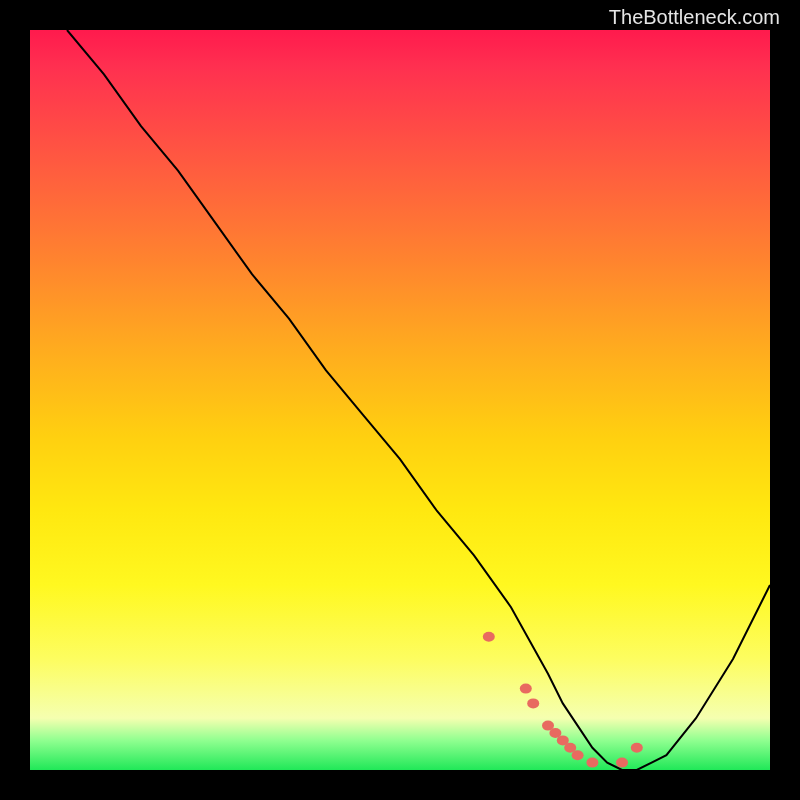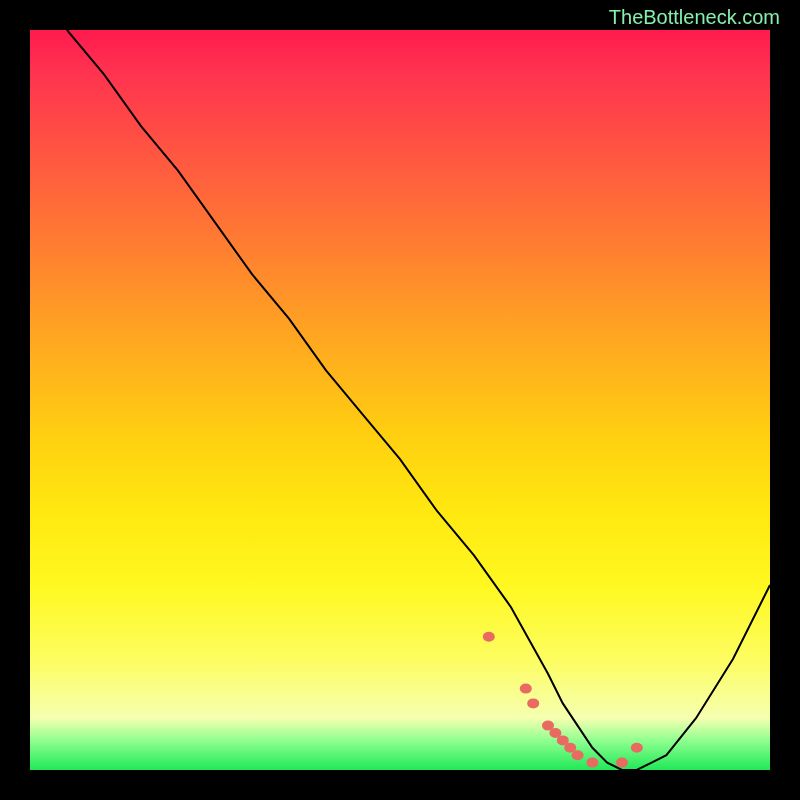--- a/index.html
+++ b/index.html
@@ -8,21 +8,21 @@
     width: 800px;
     height: 800px;
     background: #000;
     font-family: Arial, sans-serif;
     position: relative;
   }
   .watermark {
     position: absolute;
     top: 6px;
     right: 20px;
-    color: #86efac;
+    color: #e5e5e5;
     font-size: 20px;
     z-index: 10;
   }
   .chart-area {
     position: absolute;
     left: 30px;
     top: 30px;
     width: 740px;
     height: 740px;
     background: linear-gradient(to bottom,

